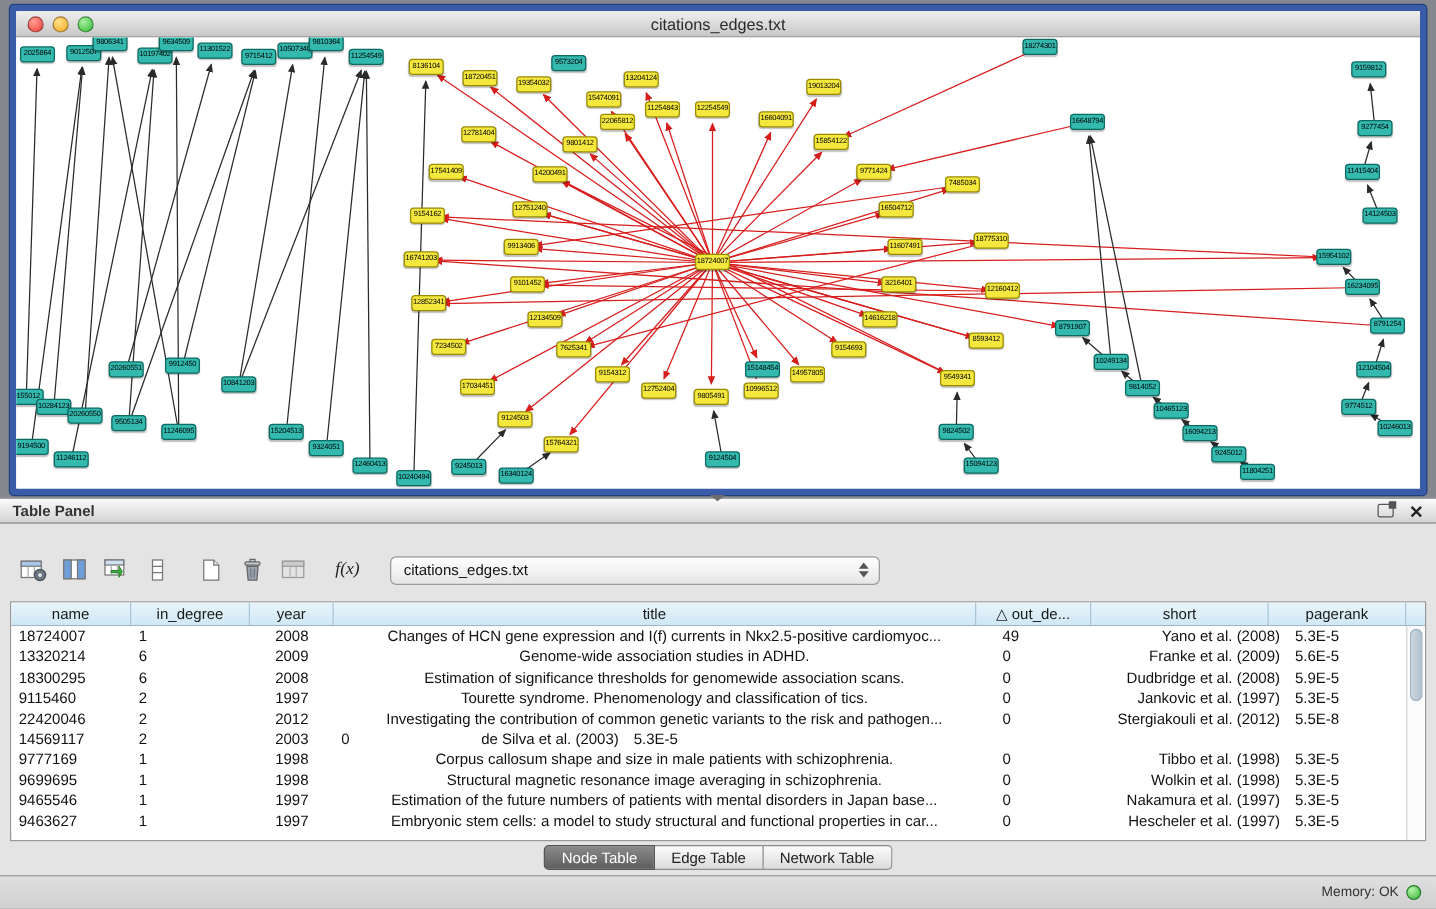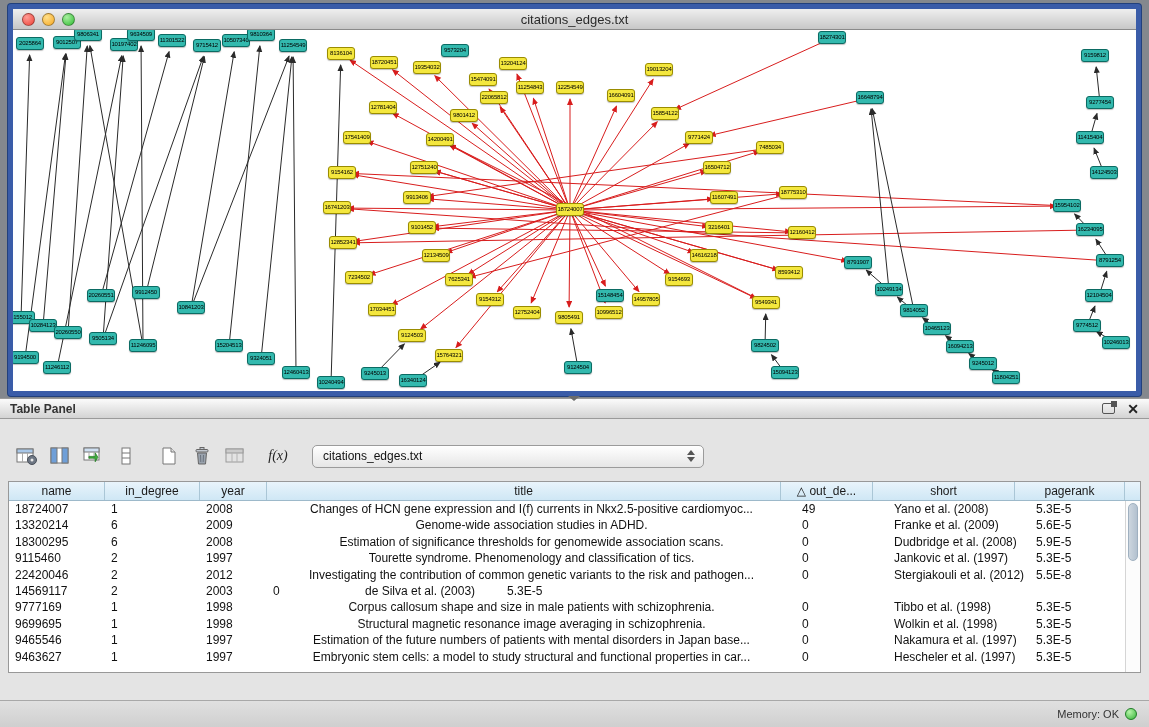--- a/index.html
+++ b/index.html
@@ -102,26 +102,26 @@
     font-size:12px; color:#1a1a1a; border-right:1px solid #aac6d6;
     overflow:hidden; white-space:nowrap;
   }
   .trow { display:flex; height:16.4px; background:#fff; }
   .td {
     font-size:12px; color:#111; line-height:16px; padding:0 6px;
     white-space:nowrap; overflow:hidden;
   }
   .c0 { width:96px; }
   .c1 { width:95px; }
-  .c2 { width:67px; }
+  .c2 { width:67px;text-align:center; }
   .c3 { flex:1;text-align:center; }
   .c4 { width:92px; }
   .c5 { width:142px; }
   .c6 { width:110px; }
-  .td.c5 { text-align:left; }
+  .td.c5 { text-align:right; }
   .stub { width:15px; border-right:none; }
   .vscroll {
     position:absolute; right:0; top:19px; bottom:0; width:15px;
     background:#fcfcfc; border-left:1px solid #d5d5d5;
   }
   .vthumb {
     position:absolute; left:2px; top:2px; width:10px; height:58px;
     border-radius:5px; background:linear-gradient(90deg,#cdd6df,#b3c1cf);
     border:1px solid #9fb0c0;
   }
@@ -547,18 +547,23 @@
           <div class="td c4">0</div>
           <div class="td c5">Hescheler et al. (1997)</div>
           <div class="td c6">5.3E-5</div>
         </div>
       </div>
     <div class="vscroll">
       <div class="vthumb"></div>
     </div>
   </div>
 
+  <div class="tabbar" id="tabbar">
+      <div class="tab active">Node Table</div>
+      <div class="tab">Edge Table</div>
+      <div class="tab">Network Table</div>
+    </div>
 </div>
 
 <div class="statusbar">
   <span class="mem-label">Memory: OK</span>
   <span class="mem-dot"></span>
 </div>
 
 </body></html>

